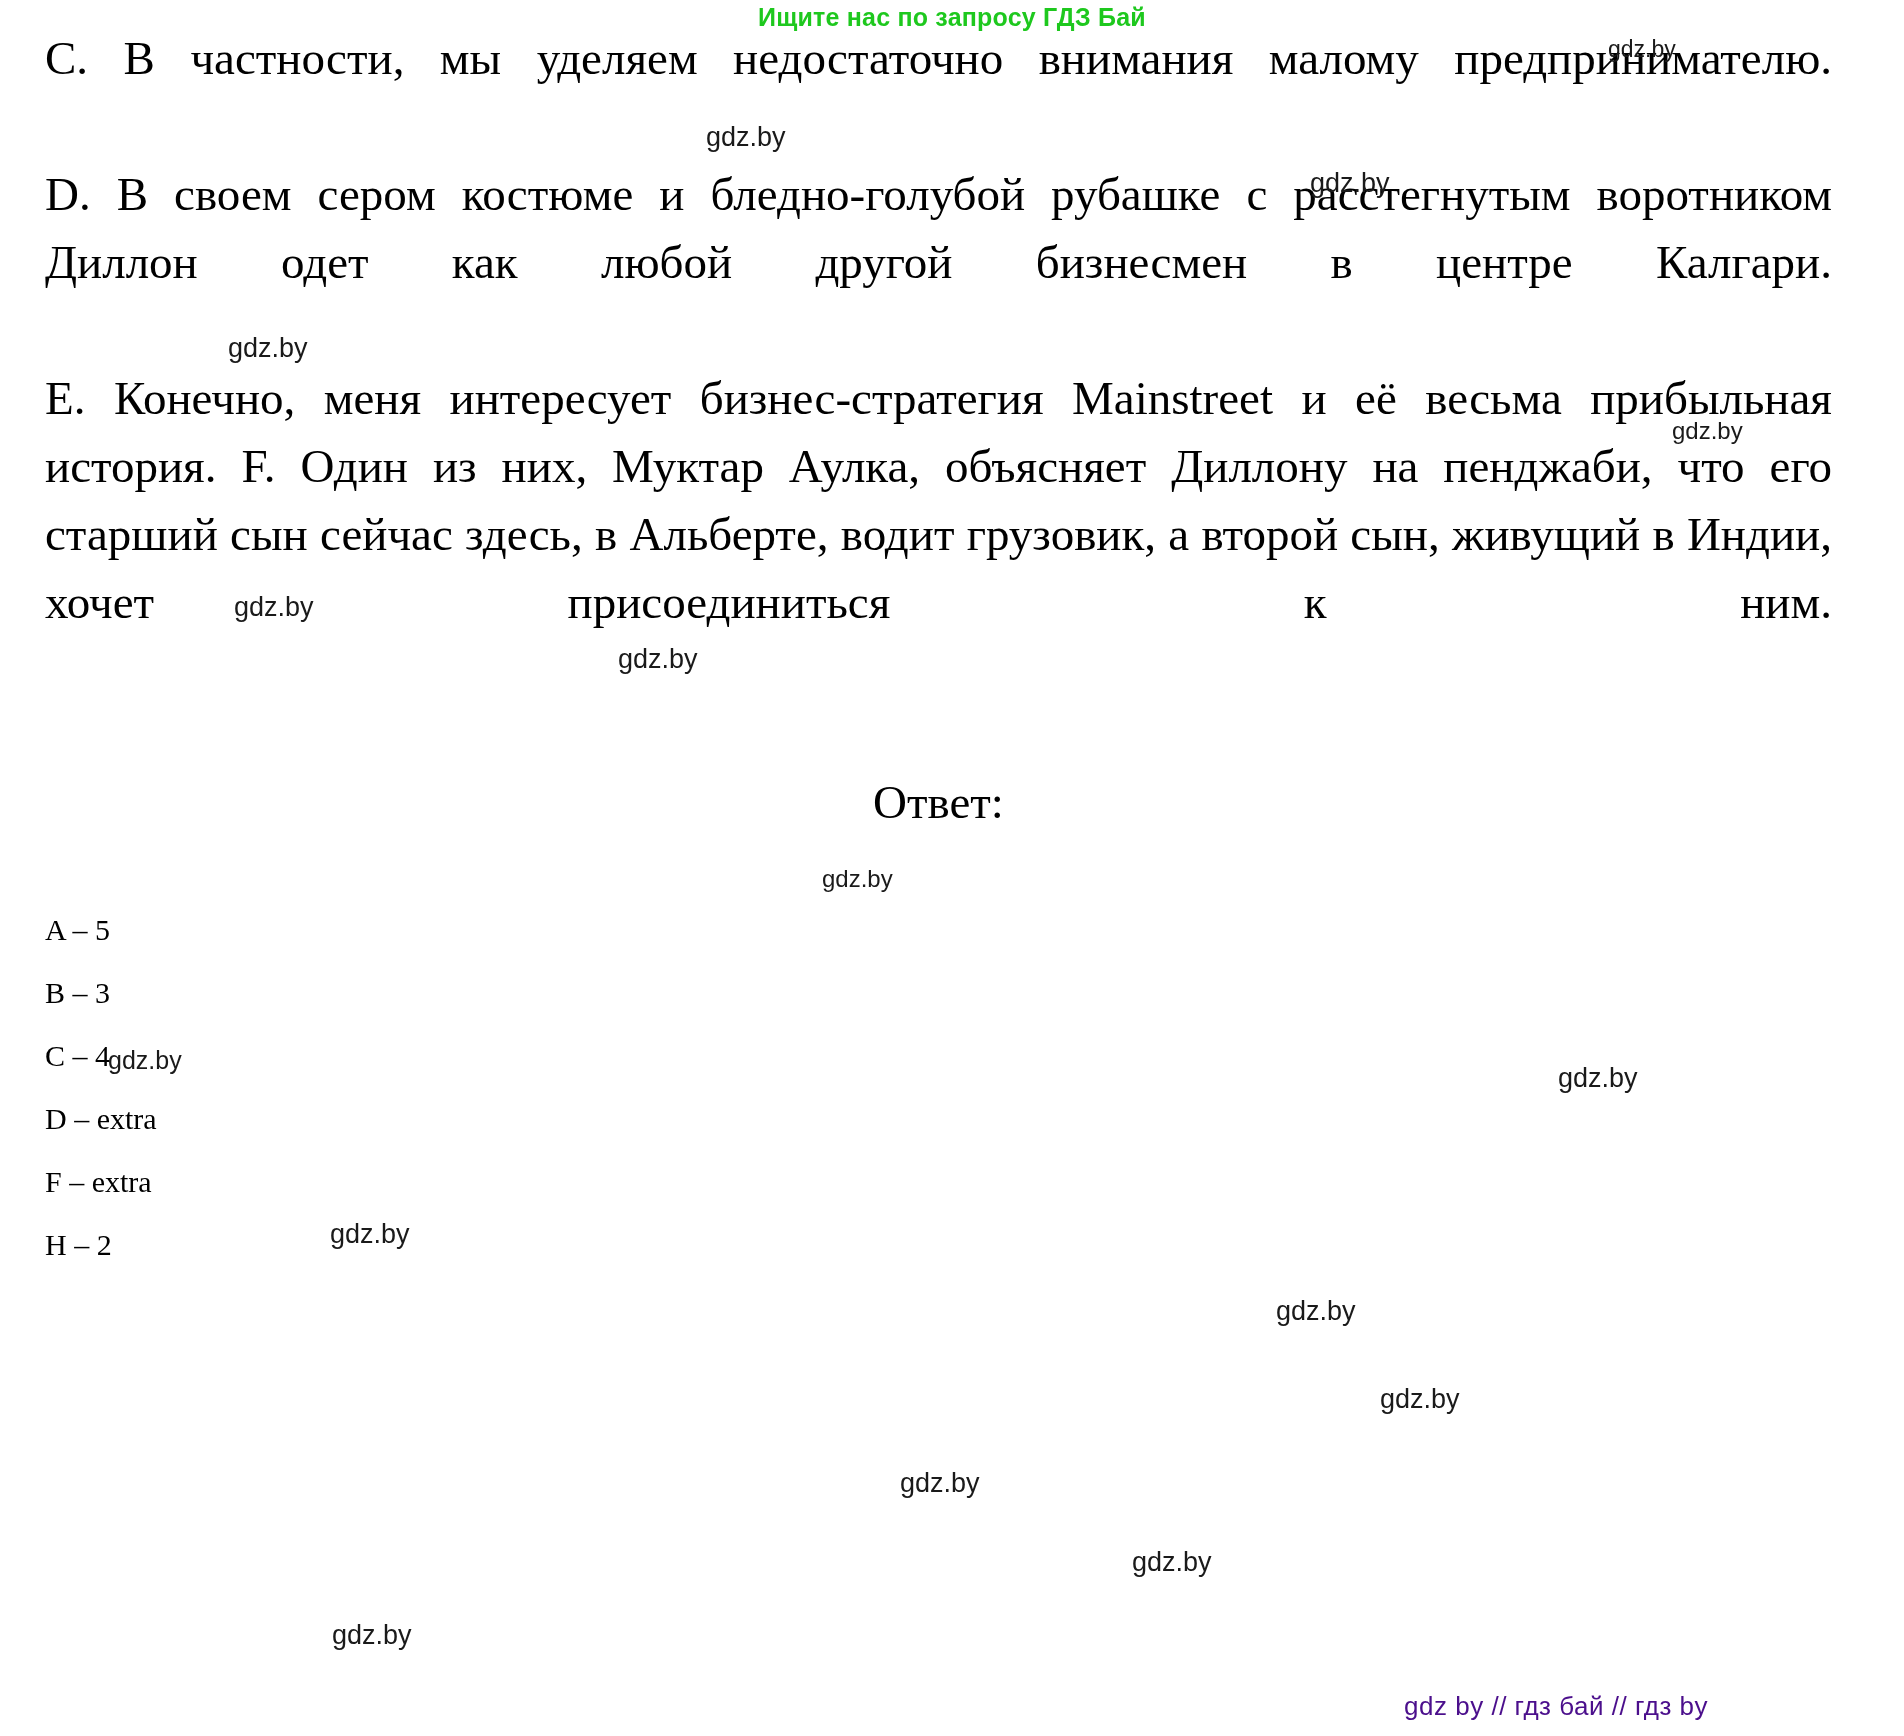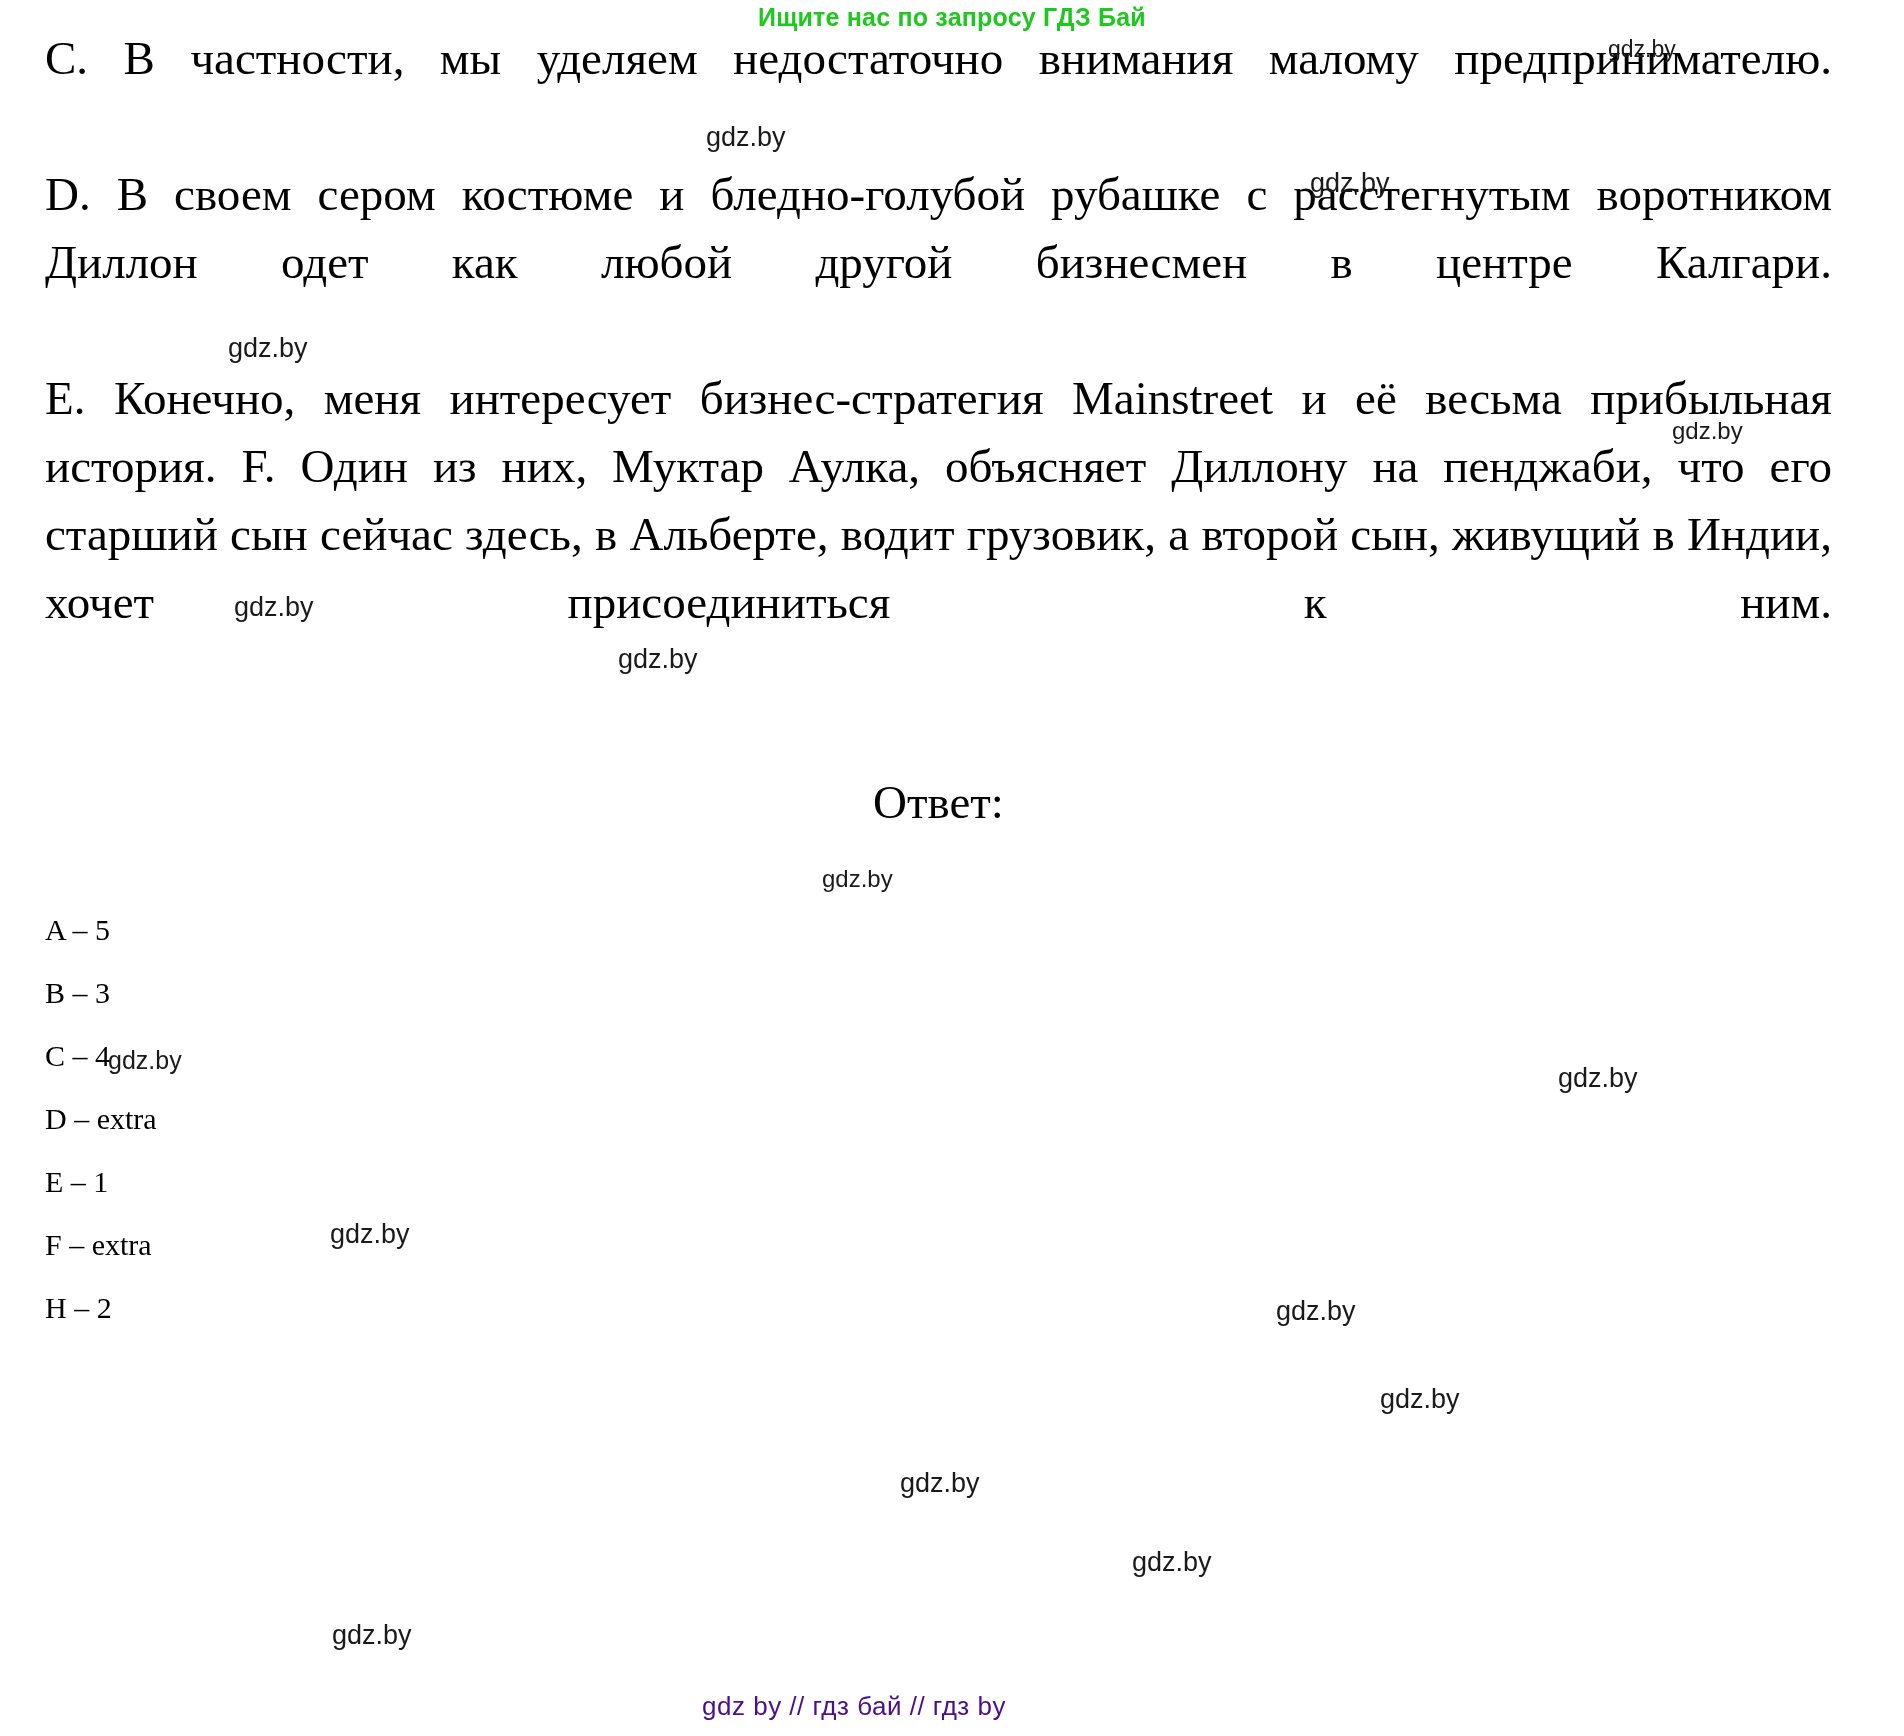--- a/index.html
+++ b/index.html
@@ -90,21 +90,21 @@
     white-space: nowrap;
     pointer-events: none;
   }
 
   
   .site-footer {
     position: absolute;
     left: 0;
     bottom: 14px;
     width: 1708px;
-    text-align: center;
+    text-align: right;
     font-family: "Liberation Sans", "DejaVu Sans", sans-serif;
     font-size: 26px;
     color: #4b0f8c;
     letter-spacing: 0.5px;
     white-space: nowrap;
   }
 </style>
 </head>
 <body>
 
@@ -125,21 +125,20 @@
 
     <div class="answer-heading">Ответ:</div>
 
     <div style="height:64px"></div>
 
     <ul class="answer-list">
       <li>A – 5</li>
       <li>B – 3</li>
       <li>C – 4</li>
       <li>D – extra</li>
-      <li>E – 1</li>
       <li>F – extra</li>
       <li>H – 2</li>
     </ul>
 
   </div>
 
   <div id="watermark-layer">
       <div class="wm" style="left: 1608px; top: 36px; font-size: 23px; color: rgb(26, 26, 26);">gdz.by</div>
       <div class="wm" style="left: 706px; top: 122px; font-size: 27px; color: rgb(26, 26, 26);">gdz.by</div>
       <div class="wm" style="left: 1310px; top: 168px; font-size: 27px; color: rgb(26, 26, 26);">gdz.by</div>

